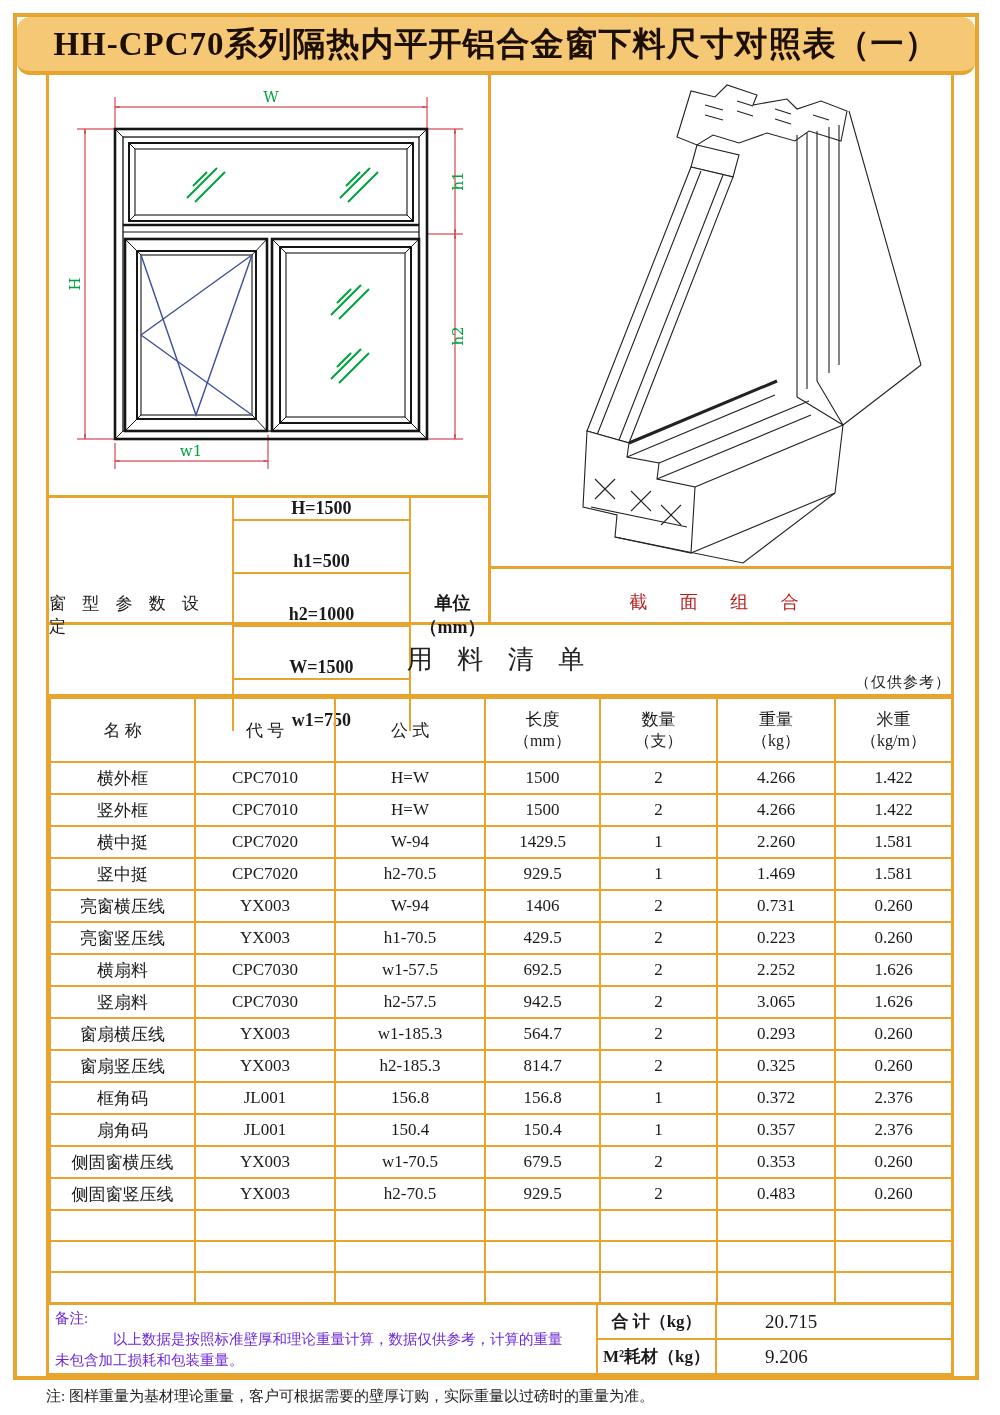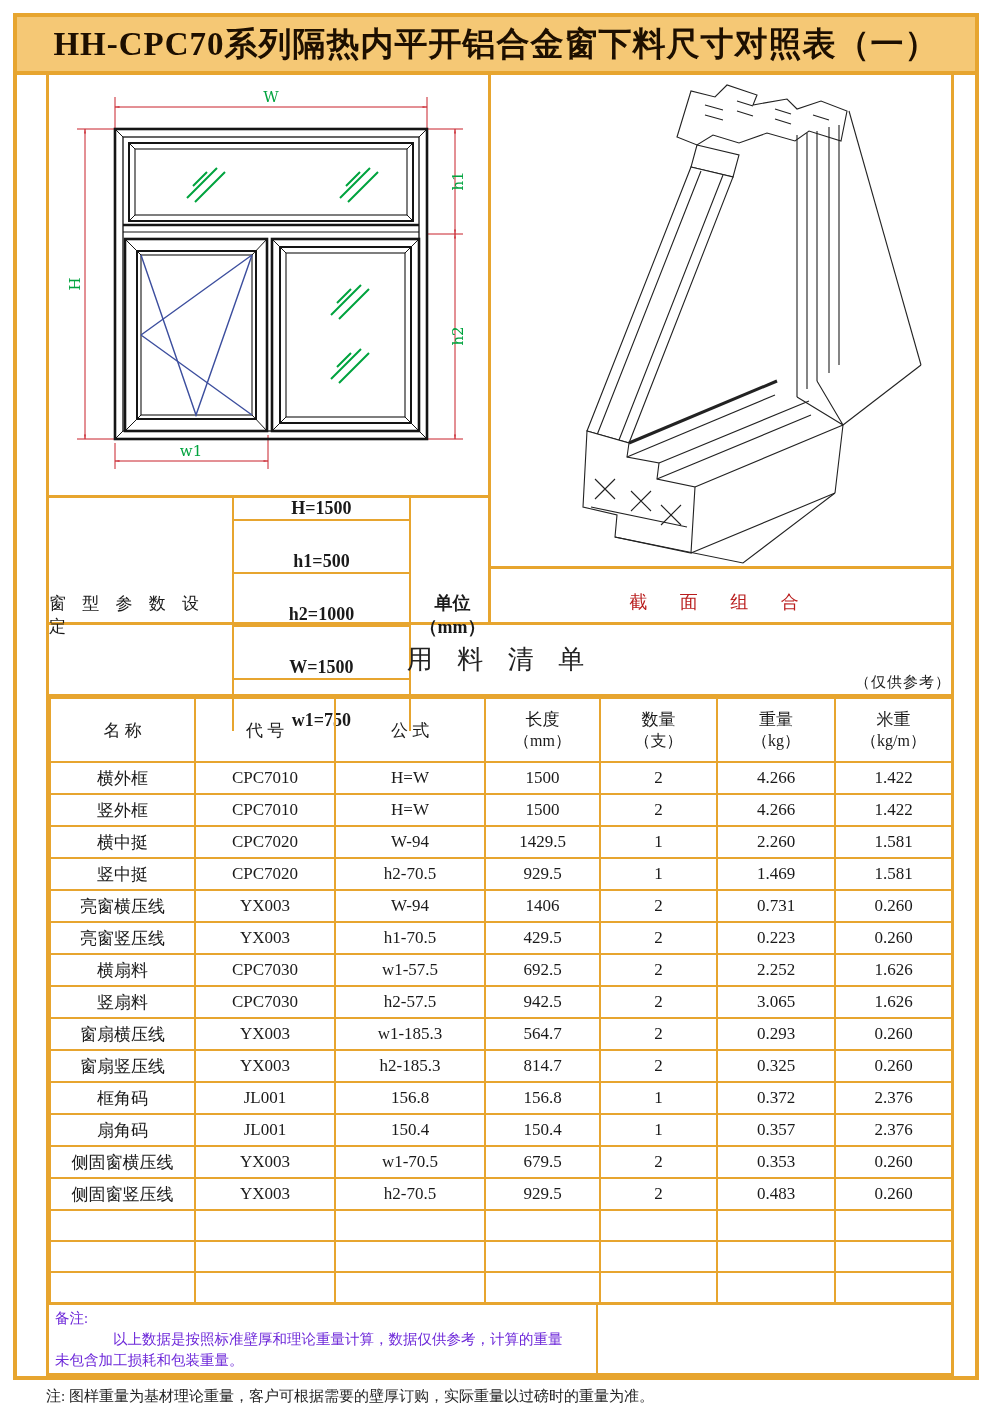--- a/index.html
+++ b/index.html
@@ -2,21 +2,21 @@
 <html><head>
 <meta charset="utf-8">
 <style>
   html,body{margin:0;padding:0;background:#ffffff;}
   .page{position:relative;width:1000px;height:1415px;background:#fff;
         font-family:"Liberation Serif","DejaVu Serif",serif;color:#1a1a1a;overflow:hidden;}
   
   .frame{position:absolute;left:13px;top:13px;width:966px;height:1367px;
          border:4px solid #E7A52F;box-sizing:border-box;}
   .title-band{position:absolute;left:0;top:0;width:100%;height:54px;background:#F5C875;
-              border-bottom:4px solid #E7A52F;display:flex;align-items:center;justify-content:center;}
+              border-bottom:4px solid #E7A52F;display:flex;align-items:center;justify-content:center;border-radius:13px;}
   .title-band h1{margin:0;font-size:33px;font-weight:bold;color:#1d0f00;letter-spacing:1px;}
   
   .content{position:absolute;left:46px;top:75px;width:908px;height:1301px;box-sizing:border-box;
            border:3px solid #E7A52F;border-top:none;display:flex;flex-direction:column;background:#fff;}
   .top-section{height:550px;display:flex;border-bottom:3px solid #E7A52F;box-sizing:border-box;flex:none;}
   .left-pane{width:439px;border-right:3px solid #E7A52F;box-sizing:content-box;display:flex;flex-direction:column;flex:none;}
   .diagram-area{height:420px;flex:none;}
   .param-table{flex:1;border-top:3px solid #E7A52F;display:flex;}
   .param-label{width:183px;border-right:2px solid #E7A52F;display:flex;align-items:center;justify-content:center;
                font-size:17px;letter-spacing:6px;flex:none;}
@@ -386,17 +386,27 @@
           </tr>
         </tbody>
     </table>
 
     <div class="footer">
       <div class="remark">
         <div>备注:</div>
         <div class="r1">以上数据是按照标准壁厚和理论重量计算，数据仅供参考，计算的重量</div>
         <div class="r2">未包含加工损耗和包装重量。</div>
       </div>
+      <div class="totals">
+        <div class="trow">
+          <div class="tlabel">合 计（kg）</div>
+          <div class="tvalue">20.715</div>
+        </div>
+        <div class="trow">
+          <div class="tlabel">M²耗材（kg）</div>
+          <div class="tvalue">9.206</div>
+        </div>
+      </div>
     </div>
   </div>
 
   <div class="footnote">注: 图样重量为基材理论重量，客户可根据需要的壁厚订购，实际重量以过磅时的重量为准。</div>
 </div>
 
 </body></html>

